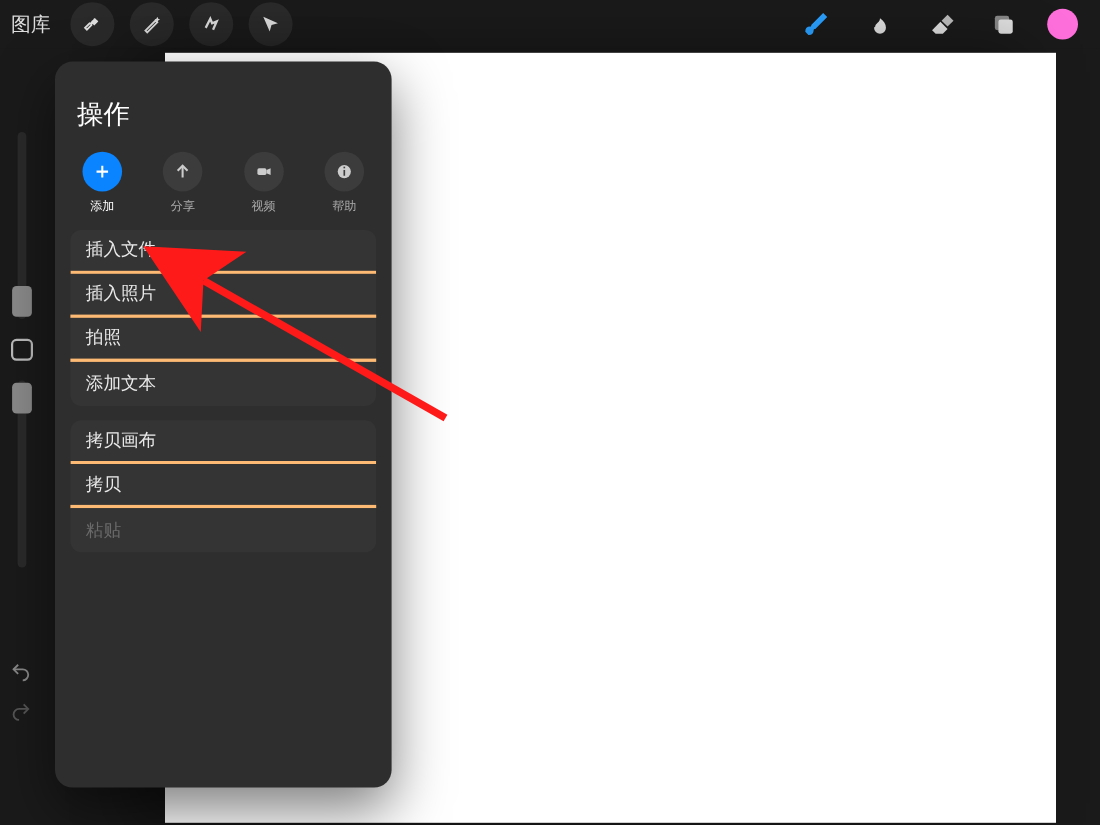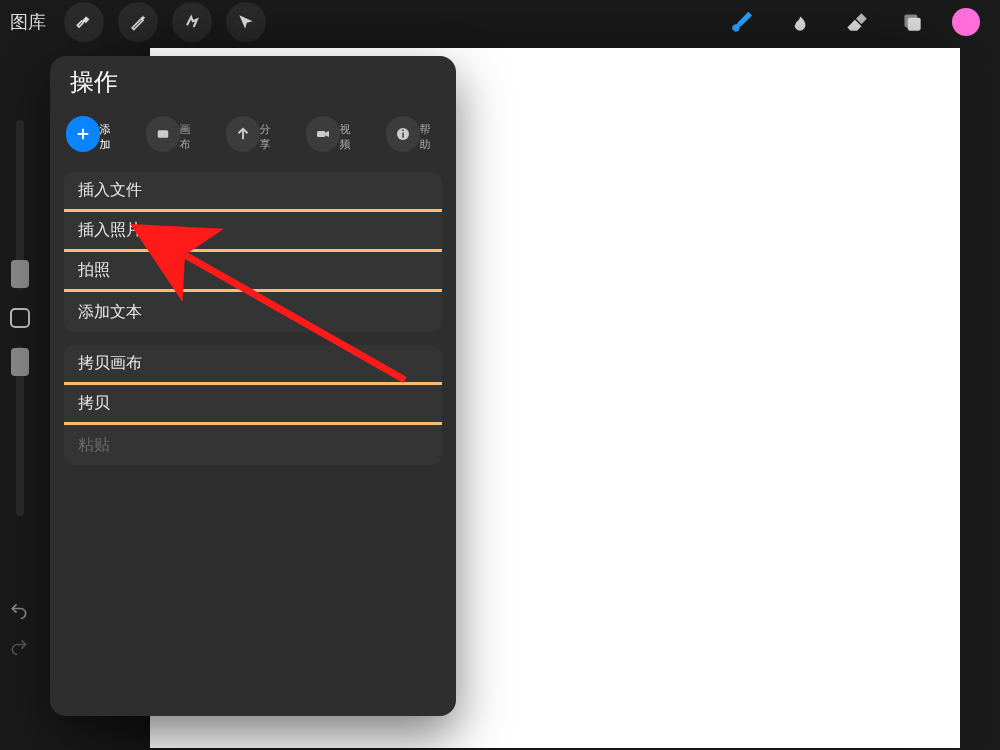--- a/index.html
+++ b/index.html
@@ -22,24 +22,24 @@
   
   .side-sliders { position: absolute; left: 8px; top: 120px; width: 24px; display: flex; flex-direction: column; align-items: center; }
   .slider-track { width: 8px; height: 170px; background: #2a2a2a; border-radius: 4px; position: relative; }
   .slider-thumb { position: absolute; left: -5px; width: 18px; height: 28px; background: #8a8a8a; border-radius: 4px; }
   .brush-shape { width: 20px; height: 20px; border: 2px solid #bbb; border-radius: 5px; margin: 18px 0; }
   .undo-redo { position: absolute; left: 6px; bottom: 90px; display: flex; flex-direction: column; gap: 10px; }
   .ur-btn { width: 26px; height: 26px; display:flex; align-items:center; justify-content:center; cursor:pointer; }
   .ur-btn svg { width: 20px; height: 20px; }
 
   
-  .panel { position: absolute; left: 50px; top: 56px; width: 406px; height: 660px; background: #2e2e2e; border-radius: 16px; box-shadow: 0 20px 50px rgba(0,0,0,0.5); padding: 10px 14px; }
+  .panel { position: absolute; left: 50px; top: 56px; width: 306px; height: 660px; background: #2e2e2e; border-radius: 16px; box-shadow: 0 20px 50px rgba(0,0,0,0.5); padding: 32px 14px; }
   .panel-title { color: #fff; font-size: 24px; font-weight: 500; margin-bottom: 18px; padding-left: 6px; }
   .tab-row { display: flex; justify-content: space-between; padding: 0 2px; margin-bottom: 14px; }
-  .tab { display: flex; flex-direction: row; align-items: center; width: 54px; cursor: pointer; }
+  .tab { display: flex; flex-direction: column; align-items: center; width: 54px; cursor: pointer; }
   .tab-circle { width: 36px; height: 36px; border-radius: 18px; background: #3c3c3c; display: flex; align-items: center; justify-content: center; margin-bottom: 6px; }
   .tab-circle.active { background: #0a84ff; }
   .tab-circle svg { width: 18px; height: 18px; display:block; }
   .tab-label { font-size: 11px; color: #aaa; }
   .tab.active .tab-label { color: #fff; }
 
   .list { display: flex; flex-direction: column; gap: 3px; }
   .list-group { background: transparent; border-radius: 10px; overflow: visible; margin-bottom: 10px; }
   .list-item { height: 40px; display: flex; align-items: center; padding: 0 14px; color: #eaeaea; font-size: 16px; background: #343434; cursor: pointer; border-bottom: 3px solid #fdba74; }
   .list-group .list-item:first-child { border-top-left-radius: 10px; border-top-right-radius: 10px; }
@@ -137,28 +137,20 @@
     <div class="tab active">
       <div class="tab-circle active">
         <svg viewBox="0 0 24 24" stroke="#fff" stroke-width="2.5">
             <path d="M12 5v14M5 12h14"></path>
           </svg>
       </div>
       <div class="tab-label">添加</div>
     </div>
     <div class="tab">
       <div class="tab-circle">
-        <svg viewBox="0 0 24 24" fill="#ccc">
-            <rect x="5" y="7" width="14" height="10" rx="2"></rect>
-          </svg>
-      </div>
-      <div class="tab-label">画布</div>
-    </div>
-    <div class="tab">
-      <div class="tab-circle">
         <svg viewBox="0 0 24 24" fill="none" stroke="#ccc" stroke-width="2.5">
             <path d="M12 19V6"></path>
             <path d="M6 11l6-6 6 6"></path>
           </svg>
       </div>
       <div class="tab-label">分享</div>
     </div>
     <div class="tab">
       <div class="tab-circle">
         <svg viewBox="0 0 24 24" fill="#ccc">

